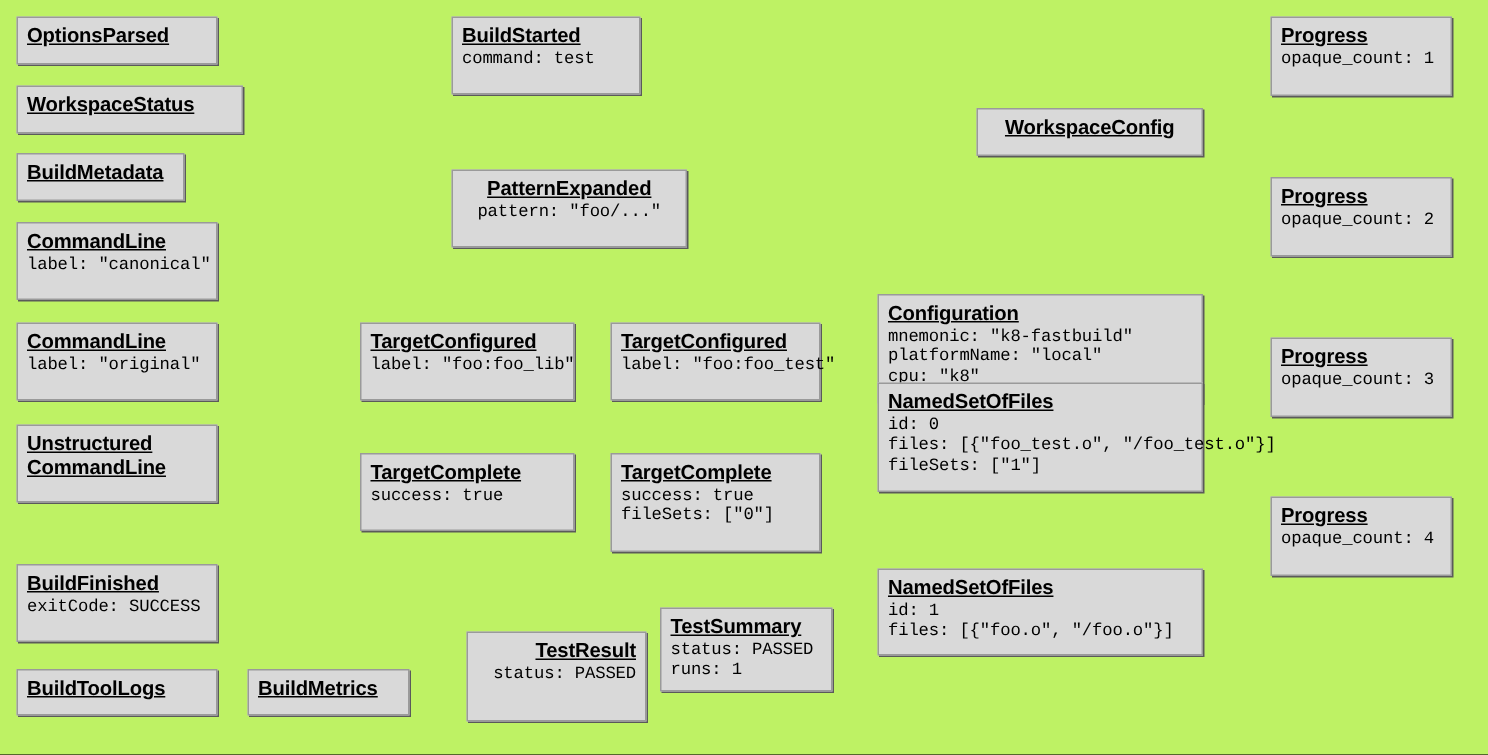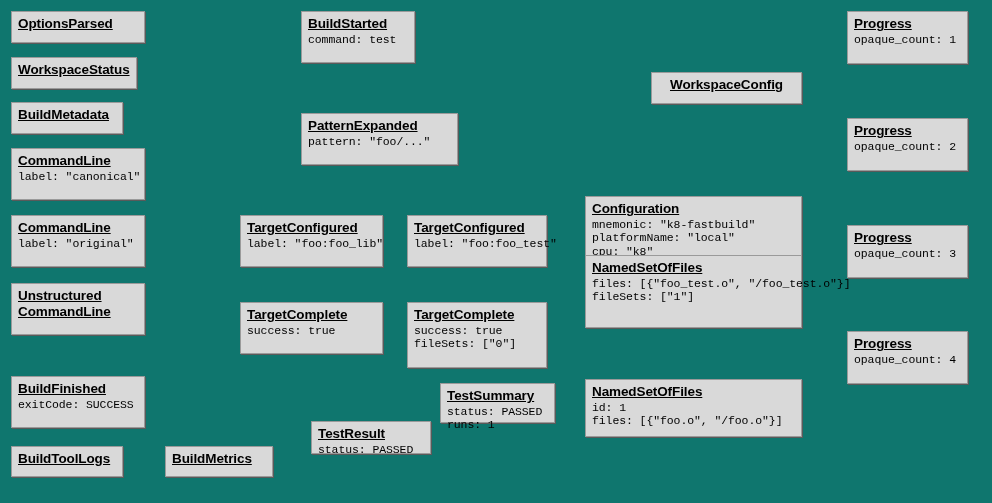--- a/index.html
+++ b/index.html
@@ -8,21 +8,21 @@
     padding: 0;
     background: #000000;
   }
   body {
     font-family: "Liberation Sans", sans-serif;
   }
   #canvas {
     position: relative;
     width: 992px;
     height: 503px;
-    background: #0f766e;
+    background: #bef264;
     overflow: hidden;
   }
   .node {
     position: absolute;
     box-sizing: border-box;
     background: #d9d9d9;
     border: 1px solid #9a9a9a;
     box-shadow: 1px 1px 0 0 #5a5a5a;
     padding: 4px 6px 5px 6px;
     color: #000000;
@@ -47,21 +47,21 @@
     margin-top: 1px;
   }
 </style>
 </head>
 <body>
 
 <div id="canvas">
     <div class="node" style="left: 11px; top: 11px; width: 134px; height: 32px;">
       <div class="node-title">OptionsParsed</div>
     </div>
-    <div class="node" style="left: 11px; top: 57px; width: 126px; height: 32px;">
+    <div class="node" style="left: 11px; top: 57px; width: 151px; height: 32px;">
       <div class="node-title">WorkspaceStatus</div>
     </div>
     <div class="node" style="left: 11px; top: 102px; width: 112px; height: 32px;">
       <div class="node-title">BuildMetadata</div>
     </div>
     <div class="node" style="left: 11px; top: 148px; width: 134px; height: 52px;">
       <div class="node-title">CommandLine</div>
       <div class="node-fields">
         <div class="node-field">label: "canonical"</div>
       </div>
@@ -75,33 +75,33 @@
     <div class="node" style="left: 11px; top: 283px; width: 134px; height: 52px;">
       <div class="node-title">Unstructured
 CommandLine</div>
     </div>
     <div class="node" style="left: 11px; top: 350px; width: 134px; height: 52px; margin-top: 26px;">
       <div class="node-title">BuildFinished</div>
       <div class="node-fields">
         <div class="node-field">exitCode: SUCCESS</div>
       </div>
     </div>
-    <div class="node" style="left: 11px; top: 446px; width: 112px; height: 31px;">
+    <div class="node" style="left: 11px; top: 446px; width: 134px; height: 31px;">
       <div class="node-title">BuildToolLogs</div>
     </div>
     <div class="node" style="left: 165px; top: 446px; width: 108px; height: 31px;">
       <div class="node-title">BuildMetrics</div>
     </div>
-    <div class="node" style="left: 301px; top: 11px; width: 114px; height: 52px;">
+    <div class="node" style="left: 301px; top: 11px; width: 126px; height: 52px;">
       <div class="node-title">BuildStarted</div>
       <div class="node-fields">
         <div class="node-field">command: test</div>
       </div>
     </div>
-    <div class="node" style="left: 301px; top: 113px; width: 157px; height: 52px;">
+    <div class="node" style="left: 301px; top: 113px; width: 157px; height: 52px; text-align: center;">
       <div class="node-title">PatternExpanded</div>
       <div class="node-fields">
         <div class="node-field">pattern: "foo/..."</div>
       </div>
     </div>
     <div class="node" style="left: 240px; top: 215px; width: 143px; height: 52px;">
       <div class="node-title">TargetConfigured</div>
       <div class="node-fields">
         <div class="node-field">label: "foo:foo_lib"</div>
       </div>
@@ -118,47 +118,48 @@
         <div class="node-field">success: true</div>
       </div>
     </div>
     <div class="node" style="left: 407px; top: 302px; width: 140px; height: 66px;">
       <div class="node-title">TargetComplete</div>
       <div class="node-fields">
         <div class="node-field">success: true</div>
         <div class="node-field">fileSets: ["0"]</div>
       </div>
     </div>
-    <div class="node" style="left: 311px; top: 421px; width: 120px; height: 33px;">
+    <div class="node" style="left: 311px; top: 421px; width: 120px; height: 60px; text-align: right;">
       <div class="node-title">TestResult</div>
       <div class="node-fields">
         <div class="node-field">status: PASSED</div>
       </div>
     </div>
-    <div class="node" style="left: 440px; top: 383px; width: 115px; height: 40px;">
+    <div class="node" style="left: 440px; top: 405px; width: 115px; height: 56px;">
       <div class="node-title">TestSummary</div>
       <div class="node-fields">
         <div class="node-field">status: PASSED</div>
         <div class="node-field">runs: 1</div>
       </div>
     </div>
     <div class="node" style="left: 651px; top: 72px; width: 151px; height: 32px; text-align: center;">
       <div class="node-title">WorkspaceConfig</div>
     </div>
     <div class="node" style="left: 585px; top: 159px; width: 217px; height: 73px; margin-top: 37px;">
       <div class="node-title">Configuration</div>
       <div class="node-fields">
         <div class="node-field">mnemonic: "k8-fastbuild"</div>
         <div class="node-field">platformName: "local"</div>
         <div class="node-field">cpu: "k8"</div>
       </div>
     </div>
     <div class="node" style="left: 585px; top: 255px; width: 217px; height: 73px;">
       <div class="node-title">NamedSetOfFiles</div>
       <div class="node-fields">
+        <div class="node-field">id: 0</div>
         <div class="node-field">files: [{"foo_test.o", "/foo_test.o"}]</div>
         <div class="node-field">fileSets: ["1"]</div>
       </div>
     </div>
     <div class="node" style="left: 585px; top: 379px; width: 217px; height: 58px;">
       <div class="node-title">NamedSetOfFiles</div>
       <div class="node-fields">
         <div class="node-field">id: 1</div>
         <div class="node-field">files: [{"foo.o", "/foo.o"}]</div>
       </div>

